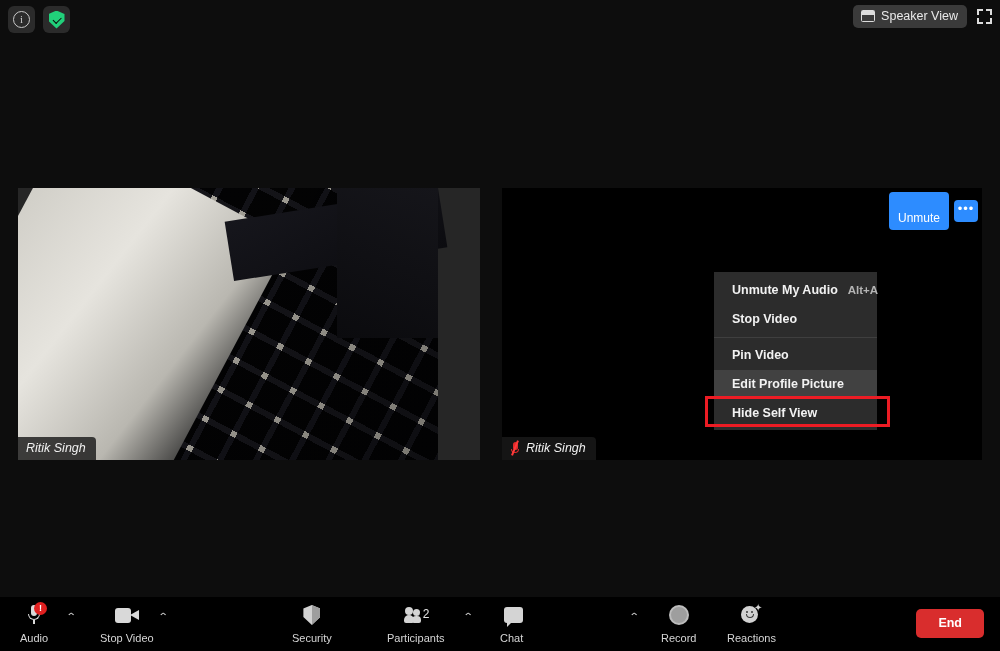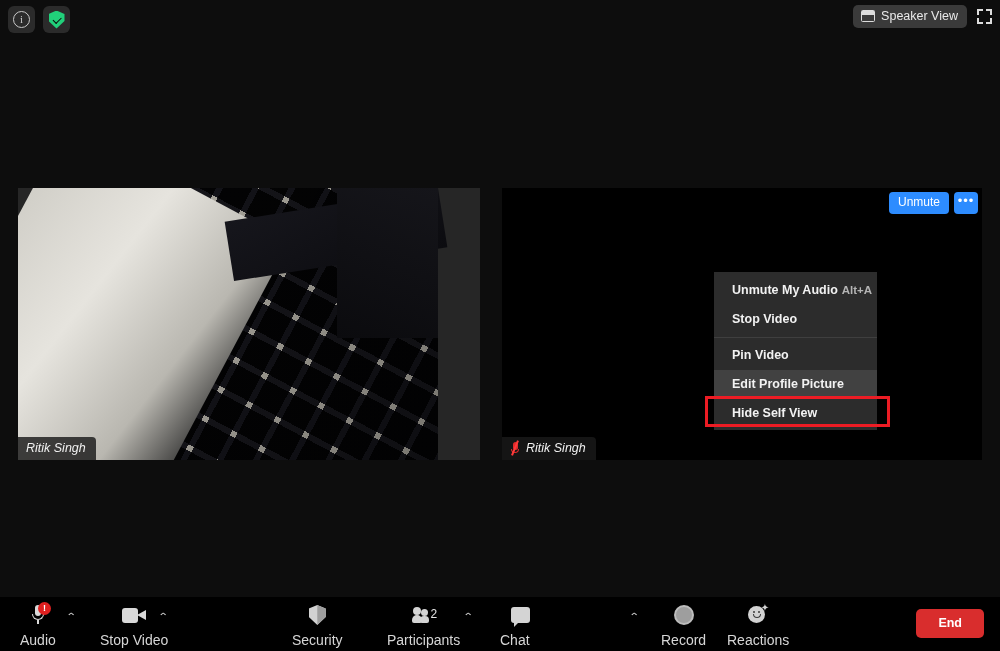--- a/index.html
+++ b/index.html
@@ -142,21 +142,21 @@
     background: #ff3b3b; transform: rotate(22deg);
   }
 
   .unmute-cluster {
     position: absolute; top: 192px; right: 22px;
     display: flex; gap: 5px; align-items: center; z-index: 20;
   }
   .unmute-btn {
     background: #2d8cff; color: #fff;
     font-size: 12px; font-weight: 400;
-    border-radius: 4px; padding: 4px 9px 5px;
+    border-radius: 4px; padding: 20px 9px 5px;
     cursor: pointer; line-height: 1.1;
   }
   .more-btn {
     background: #2d8cff; color: #fff;
     border-radius: 4px; width: 24px; height: 22px;
     display:flex; align-items:center; justify-content:center;
     font-size: 13px; letter-spacing: 1px; cursor: pointer;
     padding-bottom: 5px;
   }
 
@@ -169,21 +169,21 @@
     z-index: 30;
     padding: 4px 0 2px;
   }
   .ctx-item {
     display: flex; align-items: center; justify-content: space-between;
     padding: 7px 18px 8px;
     color: #f2f2f2; font-size: 12.5px; font-weight: bold;
     cursor: pointer; white-space: nowrap;
   }
   .ctx-item .shortcut {
-    color: #b4b4b4; font-weight: bold; font-size: 11.5px; margin-left: 4px;
+    color: #b4b4b4; font-weight: bold; font-size: 11.5px; margin-left: 10px;
   }
   .ctx-item.highlighted { background: #414141; }
   .ctx-divider { height: 1px; background: #3f3f3f; margin: 3px 0; }
 
   .red-box {
     position: absolute; left: 705px; top: 396px;
     width: 185px; height: 31px;
     border: 3px solid #ec1c24;
     z-index: 35; pointer-events: none;
   }
@@ -194,21 +194,21 @@
     width: 1000px; height: 54px;
     background: #000000;
     z-index: 40;
   }
   .tb-item {
     position: absolute; top: 6px;
     display: flex; flex-direction: column; align-items: center;
     cursor: pointer; user-select: none;
   }
   .tb-glyph { height: 24px; display: flex; align-items: center; justify-content: center; position: relative; }
-  .tb-label { color: #d6d6d6; font-size: 14px; margin-top: 5px; white-space: nowrap; }
+  .tb-label { color: #d6d6d6; font-size: 11px; margin-top: 5px; white-space: nowrap; }
   .tb-label.green { color: #25c764; }
   .tb-caret {
     position: absolute; top: 14px;
     color: #cfcfcf; font-size: 10px; cursor: pointer;
     transform: scaleX(1.3);
   }
 
   .mic-glyph { width: 12px; height: 20px; position: relative; }
   .mic-glyph .cap { position:absolute; left:3px; top:0; width:6px; height:11px; border-radius:3px; background:#d9d9d9; }
   .mic-glyph .arc { position:absolute; left:0; top:9px; width:12px; height:6px; border:1.7px solid #d9d9d9; border-top:none; border-radius:0 0 7px 7px; }

